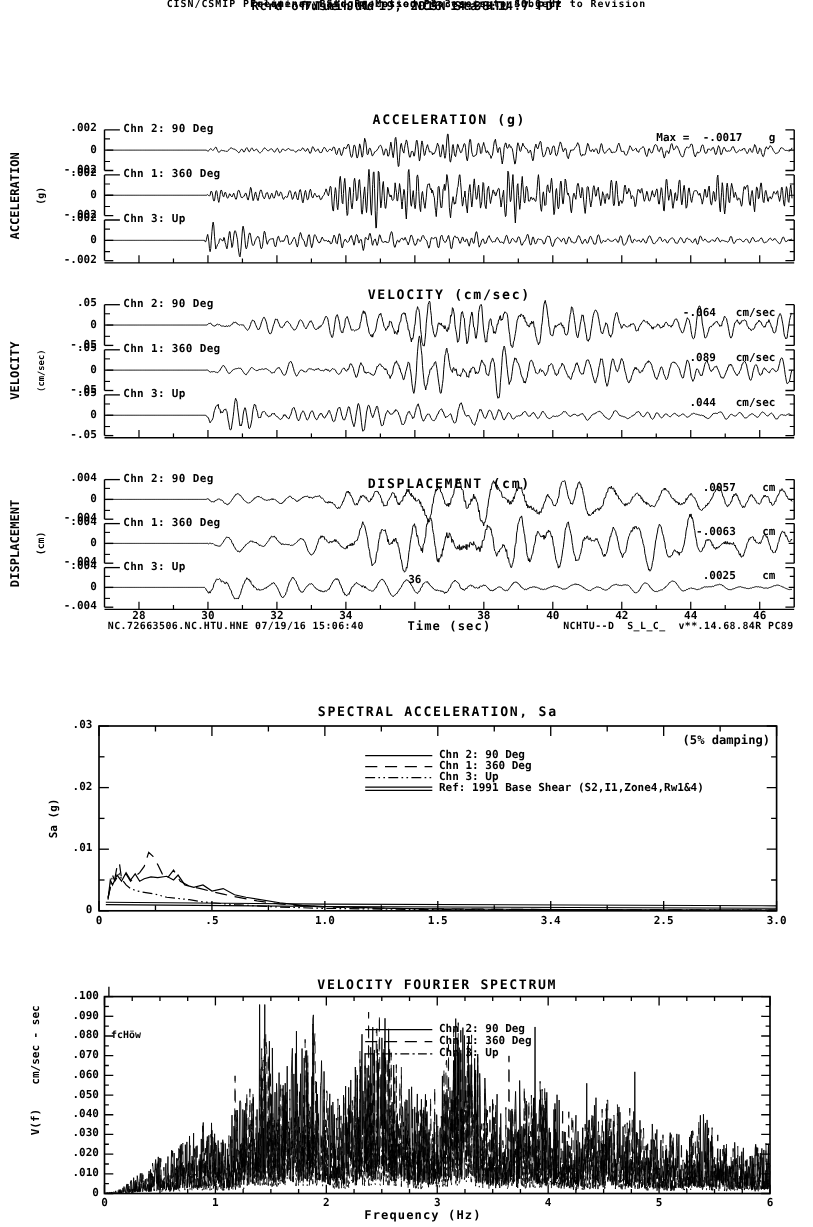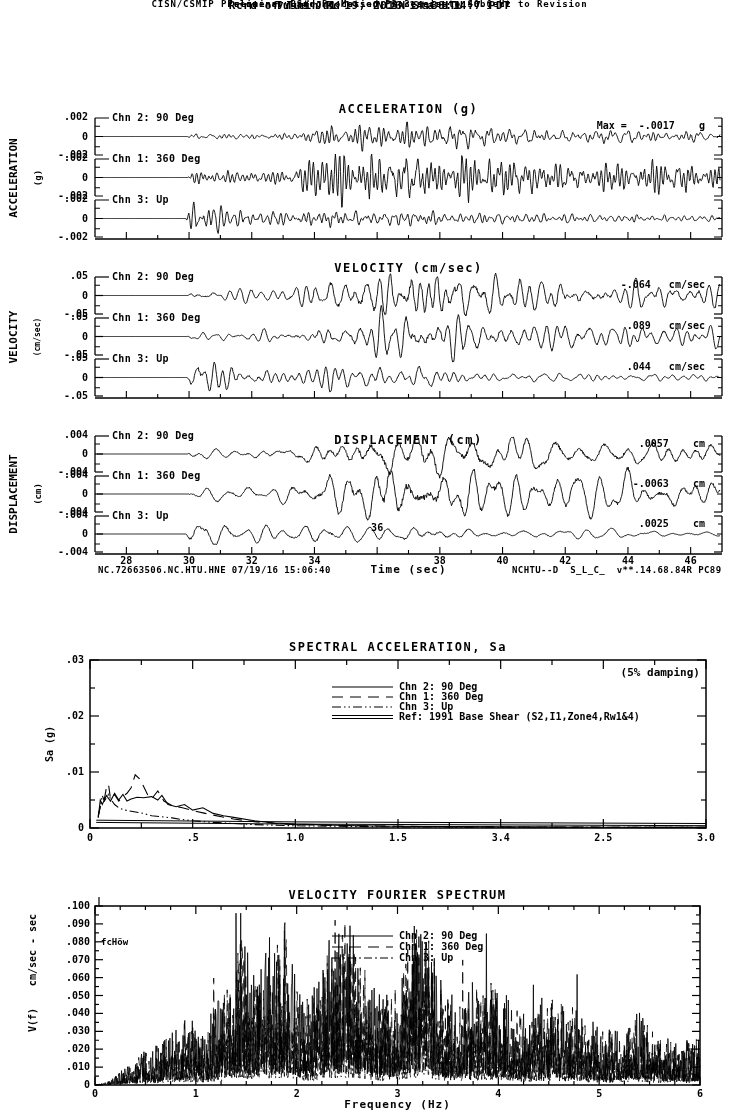--- a/index.html
+++ b/index.html
@@ -372,21 +372,21 @@
   <div class="abs f9" style="left:512px;top:566px;letter-spacing:0.4px;">NCHTU--D  S_L_C_  v**.14.68.84R PC89</div>
 
   <div class="abs ctr f12" style="left:90px;top:641px;width:616px;">SPECTRAL ACCELERATION, Sa</div>
   <div class="abs rt f11" style="left:460px;top:667px;width:240px;text-align:right;">(5% damping)</div>
   <div class="vlab f10" style="left:-25px;top:737px;width:150px;">Sa (g)</div>
 
   <div class="abs ctr f12" style="left:95px;top:889px;width:605px;">VELOCITY FOURIER SPECTRUM</div>
   <div class="abs f9" style="left:101px;top:894px;margin-top:44px;">fcHöw</div>
   <div class="vlab f10" style="left:-42px;top:943px;width:150px;">cm/sec - sec</div>
   <div class="vlab f10" style="left:-42px;top:1013px;width:150px;">V(f)</div>
-  <div class="abs ctr f11" style="left:95px;top:1099px;width:605px;letter-spacing:1px;">Frequency (Hz)</div>
+  <div class="abs ctr f11" style="left:82px;top:1099px;width:605px;letter-spacing:1px;">Frequency (Hz)</div>
 <div class="trace abs" style="left: 0px; width: 739px; top: 116px; height: 41px;">
     <span class="abs rt f10 yl-top" style="left: 40px; width: 48px; top: -5px;">.002</span>
     <span class="abs rt f10 yl-zero" style="left: 40px; width: 48px; top: 14.5px;">0</span>
     <span class="abs rt f10 yl-bot" style="left: 40px; width: 48px; top: 33px;">-.002</span>
     <span class="abs f10 chn" style="left: 112px; top: -4px;">Chn 2: 90 Deg</span>
     <span class="abs rt f10 ann" style="left: 400px; width: 305px; top: 4px;">Max =  -.0017    g</span>
   </div>
     <div class="trace abs" style="left: 0px; width: 739px; top: 157px; height: 41px;">
     <span class="abs rt f10 yl-top" style="left: 40px; width: 48px; top: -5px;">.002</span>
     <span class="abs rt f10 yl-zero" style="left: 40px; width: 48px; top: 14.5px;">0</span>

